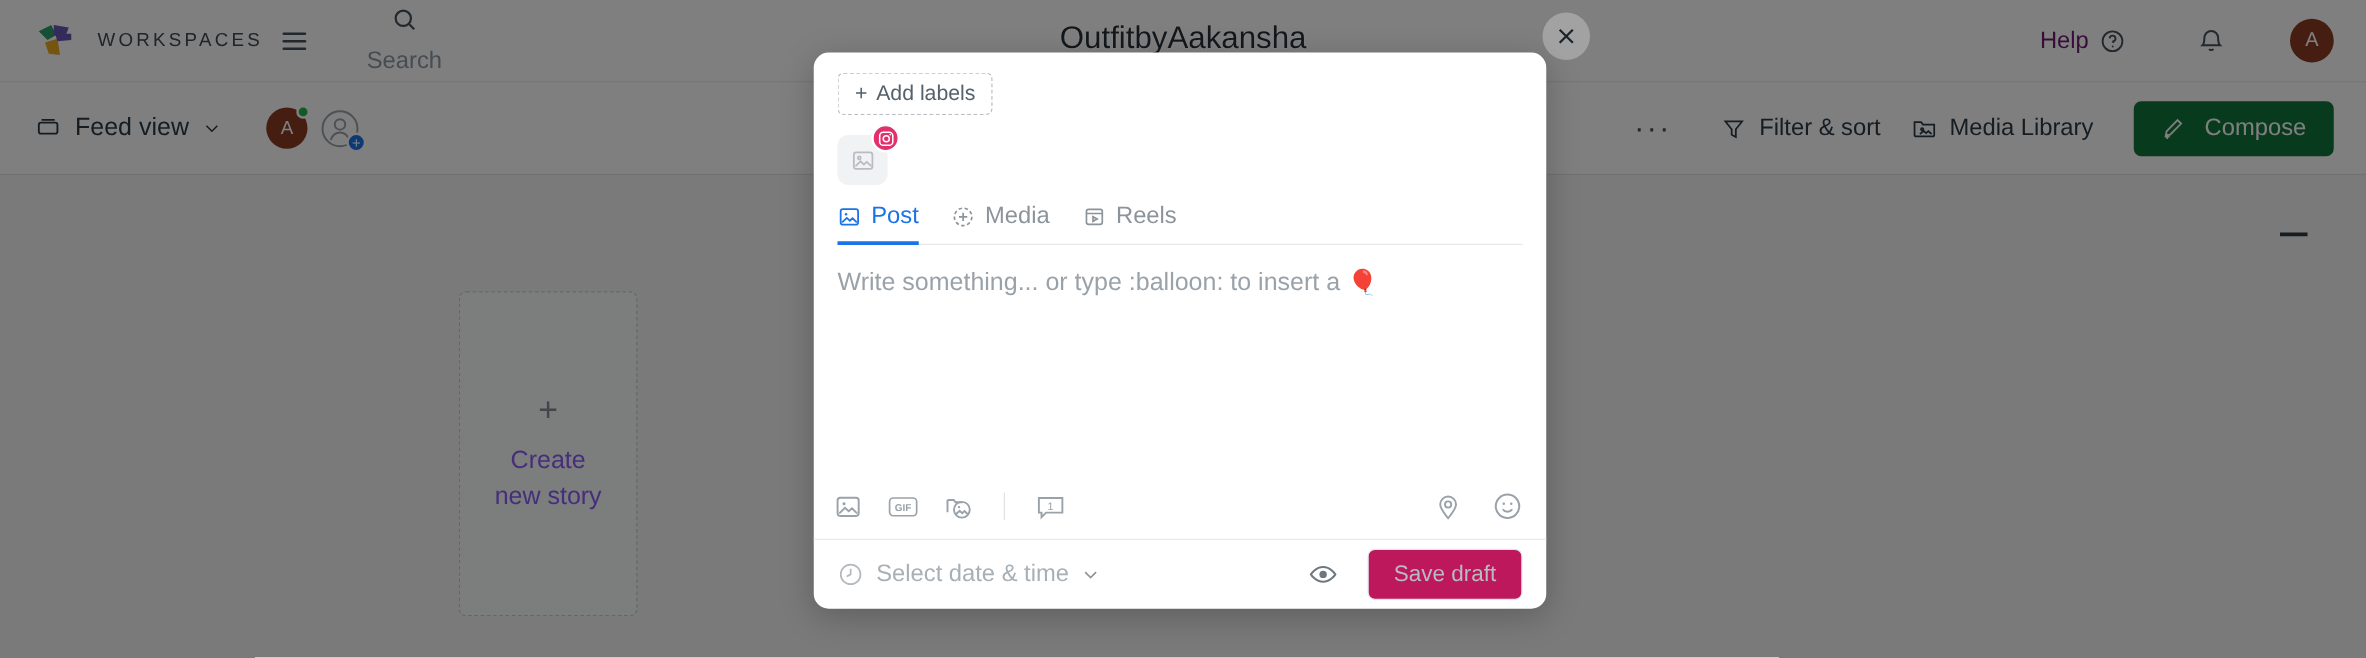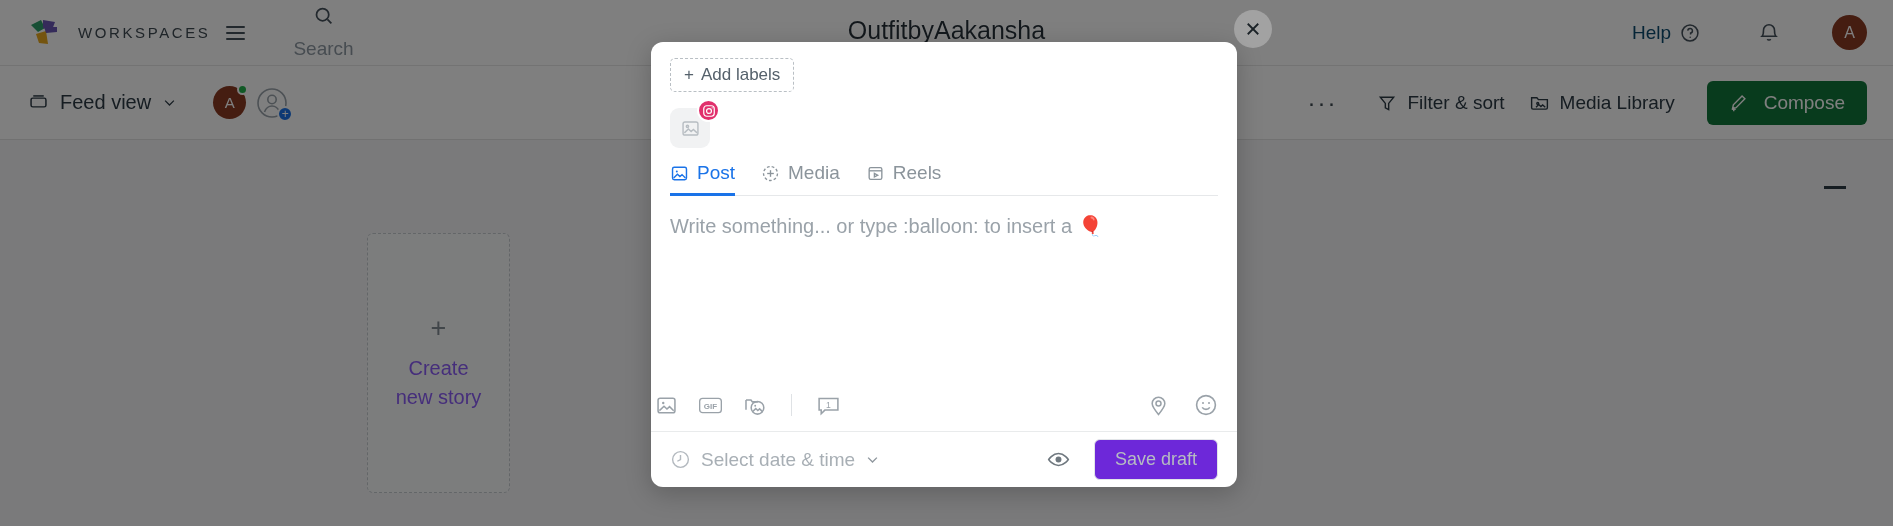--- a/index.html
+++ b/index.html
@@ -29,21 +29,21 @@
   }
   .hamburger { margin-left: 16px; display:flex; flex-direction:column; gap:4px; cursor:pointer; }
   .hamburger span { display:block; width:19px; height:2px; background:#44505a; border-radius:1px;}
   .search-wrap {
     margin-left: 48px; display: flex; align-items: center; gap: 12px; cursor: text; flex-direction: column;
   }
   .search-text { color: #8e99a3; font-size: 19px; }
   .topbar-right {
     margin-left: auto; display: flex; align-items: center; gap: 0px; padding-right: 26px;
   }
-  .help-btn { display:flex; align-items:center; gap:9px; color:#0c4a6e; font-size:19px; cursor:pointer;}
+  .help-btn { display:flex; align-items:center; gap:9px; color:#701a75; font-size:19px; cursor:pointer;}
   .bell { margin-left: 58px; cursor:pointer; }
   .avatar-top {
     margin-left: 52px;
     width: 35px; height: 35px; border-radius: 50%;
     background: #8a3a22; color: #fff; font-size: 16px;
     display:flex; align-items:center; justify-content:center;
     cursor: pointer;
   }
 
   
@@ -170,36 +170,36 @@
     cursor:pointer; border-bottom:3px solid transparent; margin-bottom:-1px;
   }
   .tab.active { color:#1a73e8; border-bottom-color:#1a73e8; }
   .editor {
     flex:1; margin:0 19px; padding-top:18px; cursor:text;
   }
   .editor-placeholder {
     color:#9aa2a9; font-size:20px; display:flex; align-items:center; gap:6px;
   }
   .toolbar {
-    display:flex; align-items:center; padding: 0 19px 14px 4px; gap:20px;
+    display:flex; align-items:center; padding: 0 19px 14px 16px; gap:20px;
   }
   .tool { cursor:pointer; display:flex; align-items:center; }
   .tool-divider { width:1px; height:22px; background:#dfe2e5; margin: 0 4px; }
   .toolbar-right { margin-left:auto; display:flex; align-items:center; gap:24px; }
   .footer {
     border-top:1px solid #e9ebec;
     padding: 12px 19px; display:flex; align-items:center; height:56px;
   }
   .schedule {
     display:flex; align-items:center; gap:10px;
     color:#a8afb5; font-size:19px; cursor:pointer;
   }
   .footer-right { margin-left:auto; display:flex; align-items:center; gap:24px;}
   .save-draft {
-    background:#6d28d9; color:#b6bcc1; font-size:18px;
+    background:#be185d; color:#b6bcc1; font-size:18px;
     border:1px solid #e2e5e8; border-radius:6px;
     padding:9px 20px; cursor:not-allowed; font-family:"Liberation Sans", sans-serif;
   }
   svg { display:block; }
 </style>
 </head>
 <body>
 
 <div id="app">
 

